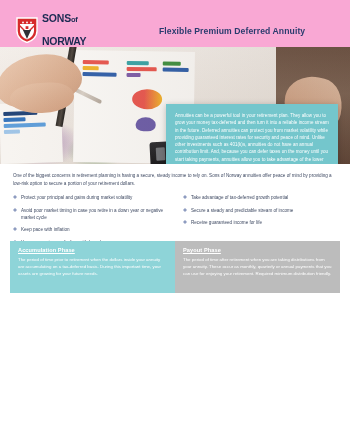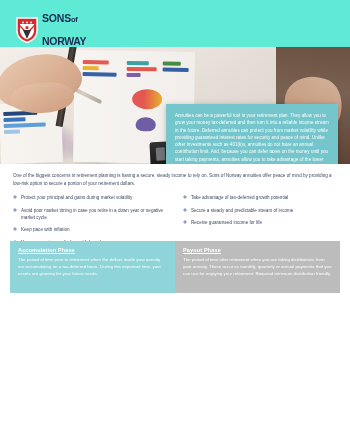--- a/index.html
+++ b/index.html
@@ -7,21 +7,21 @@
     width: 350px; height: 447px;
     background: #ffffff;
     font-family: "Liberation Sans", sans-serif;
     overflow: hidden;
   }
   .page { position: relative; width: 350px; height: 447px; background: #fff; }
 
   
   .header {
     position: absolute; left: 0; top: 0; width: 350px; height: 47px;
-    background: #5eead4;
+    background: #f9a8d4;
   }
   .logo-wrap {
     position: absolute; left: 16px; top: 13px;
     display: flex; align-items: center; gap: 4px;
   }
   .shield { width: 22px; height: 26px; display: block; }
   .logo-text {
     display: flex; flex-direction: column;
     line-height: 1.0; color: #1b2a52;
   }
@@ -176,20 +176,21 @@
         <path d="M7 13 H15 L11 22 Z" fill="#2f3136"></path>
         <path d="M9.6 9.2 H12.4 V12 H9.6 Z" fill="#d62b2b"></path>
       </svg>
       <div class="logo-text">
         <div class="logo-line1">
           <span>SONS</span><span class="of">of</span>
         </div>
         <div class="logo-line2">NORWAY</div>
       </div>
     </div>
+    <div class="doc-title">Flexible Premium Deferred Annuity</div>
   </div>
 
   <div class="hero">
     <div class="hero-photo">
       <div class="hero-desk"></div>
       <div class="hero-right-band"></div>
       <div class="h-doc2">
         <div class="h-bar" style="left:8px; top:10px; width:26px; background:#e8554d;"></div>
         <div class="h-bar" style="left:8px; top:16px; width:16px; background:#f0b429;"></div>
         <div class="h-bar" style="left:8px; top:22px; width:34px; background:#2f5ea8;"></div>

